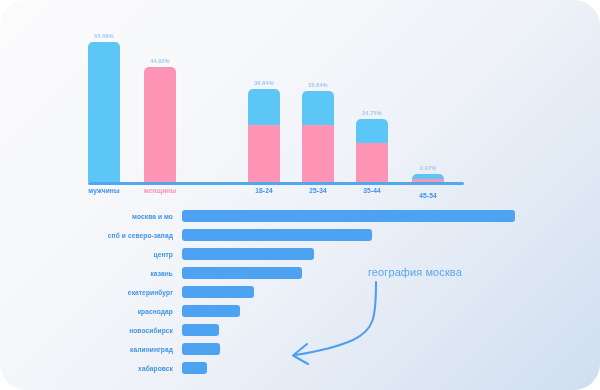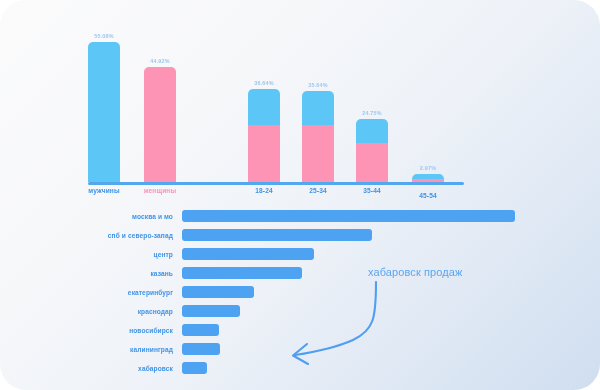--- a/index.html
+++ b/index.html
@@ -278,20 +278,20 @@
 
     <div class="hbar-row" style="top:152px;">
       <div class="hbar-label">хабаровск</div>
       <div class="hbar-track">
         <div class="hbar-fill" style="width:25px;"></div>
       </div>
     </div>
 
   </div>
 
-  <div id="annotation">хабаровск продаж</div>
+  <div id="annotation">география москва</div>
 
   <svg id="arrow-svg" viewBox="0 0 160 92">
     <path d="M101,4 C101,40 99,52 78,62 C60,70 40,74 20,77" fill="none" stroke="#4f9ef0" stroke-width="2.1" stroke-linecap="round"></path>
     <path d="M32,66 L18,77.5 L33,86" fill="none" stroke="#4f9ef0" stroke-width="2.1" stroke-linecap="round" stroke-linejoin="round"></path>
   </svg>
 
 </div>
 
 </body></html>

